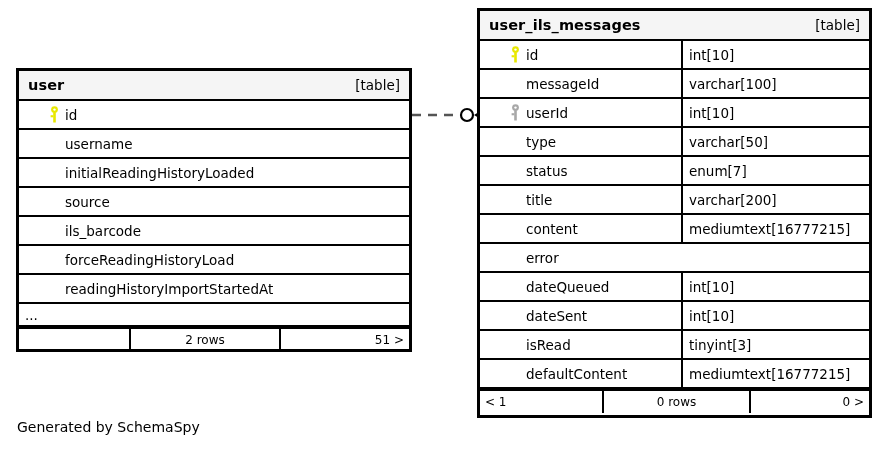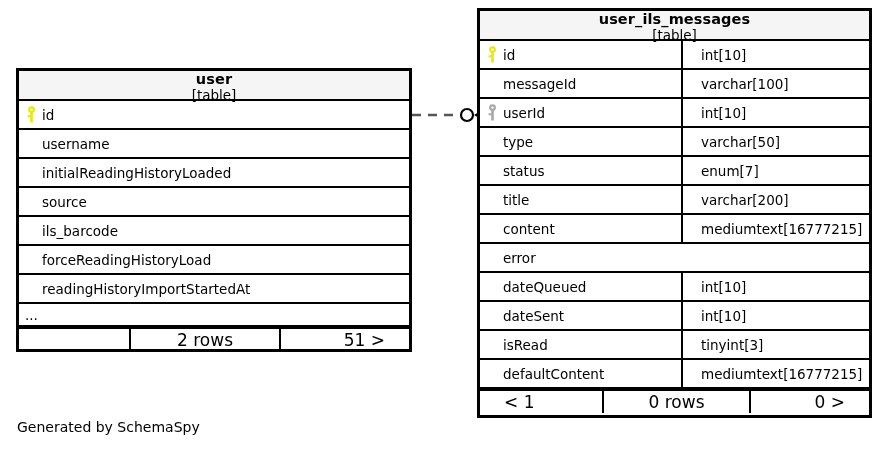--- a/index.html
+++ b/index.html
@@ -26,21 +26,20 @@
 
   .tbl-header {
     display: flex;
     align-items: center;
     justify-content: space-between;
     background: #f5f5f5;
     border-bottom: 2px solid #000000;
     box-sizing: border-box;
     padding: 0 9px;
     height: 30px;
-    flex-direction: column;
   }
   .tbl-name {
     font-weight: bold;
     font-size: 14.5px;
     letter-spacing: 0.1px;
   }
   .tbl-tag {
     font-size: 13.5px;
   }
 
@@ -50,31 +49,31 @@
     border-bottom: 2px solid #000000;
     box-sizing: border-box;
     height: 29px;
   }
   .tbl-row:last-of-type { border-bottom: none; }
 
   .col-name {
     display: flex;
     align-items: center;
     box-sizing: border-box;
-    padding-left: 1px;
+    padding-left: 24px;
     font-size: 13.5px;
     white-space: nowrap;
     overflow: hidden;
   }
   .col-type {
     display: flex;
     align-items: center;
     box-sizing: border-box;
     border-left: 2px solid #000000;
-    padding-left: 18px;
+    padding-left: 6px;
     font-size: 13.5px;
     white-space: nowrap;
     overflow: hidden;
   }
 
   .key-slot {
     width: 22px;
     min-width: 22px;
     display: flex;
     align-items: center;
@@ -94,23 +93,23 @@
   
   .tbl-footer {
     display: flex;
     height: 24px;
     border-top: 2px solid #000000;
     box-sizing: border-box;
   }
   .foot-cell {
     display: flex;
     align-items: center;
-    font-size: 17px;
-    box-sizing: border-box;
-    padding: 0 24px;
+    font-size: 12px;
+    box-sizing: border-box;
+    padding: 0 5px;
   }
   .foot-left  { justify-content: flex-start; }
   .foot-mid   { justify-content: center; border-left: 2px solid #000000; }
   .foot-right { justify-content: flex-end;  border-left: 2px solid #000000; }
 
   
   .connector {
     position: absolute;
     left: 410px;
     top: 100px;

